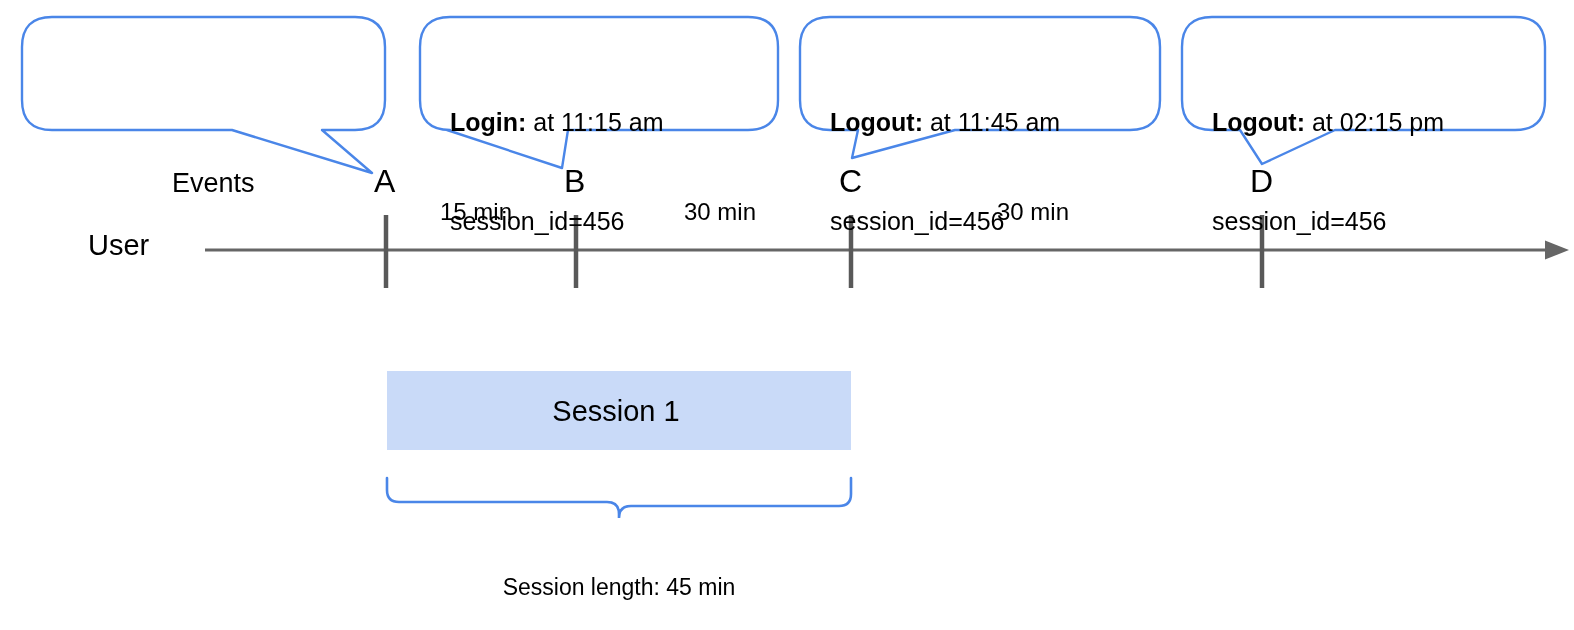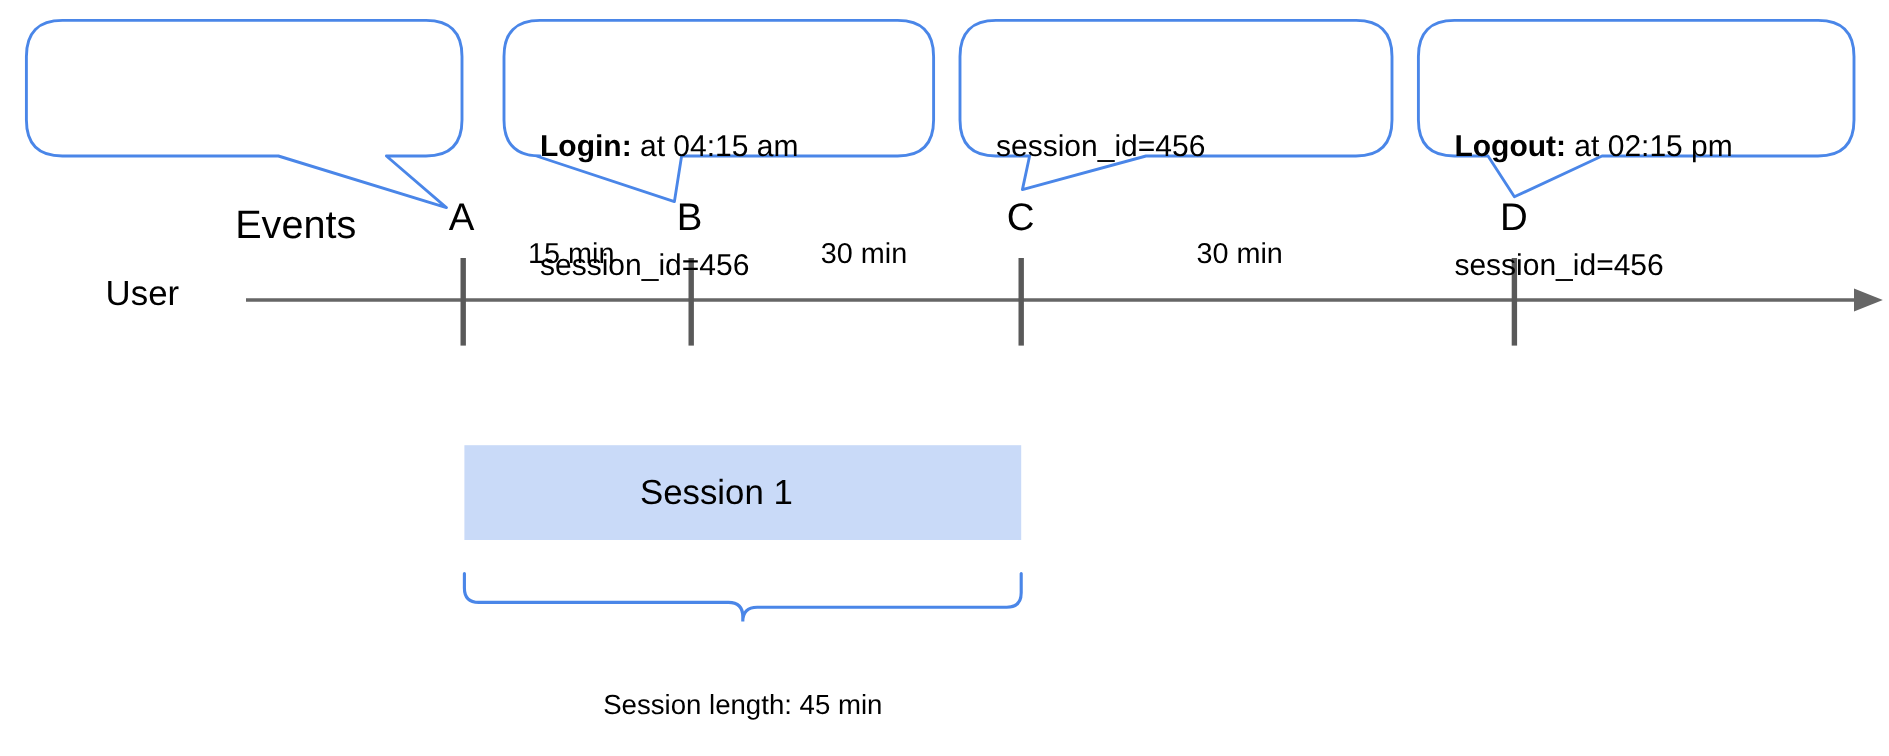--- a/index.html
+++ b/index.html
@@ -4,21 +4,21 @@
 <style>
   html,body{margin:0;padding:0;background:#ffffff;}
   body{width:1574px;height:630px;overflow:hidden;font-family:"Liberation Sans",sans-serif;}
   #stage{position:relative;width:1574px;height:630px;background:#fff;}
   #stage svg{position:absolute;left:0;top:0;width:1574px;height:630px;}
   .calloutText{position:absolute;font-family:"Liberation Sans",sans-serif;font-size:25px;color:#000;line-height:1.32;white-space:pre;}
   .calloutText b{font-weight:bold;}
   .lbl{position:absolute;font-family:"Liberation Sans",sans-serif;color:#000;white-space:pre;}
   .evt-letter{font-size:32px;}
   .dur{font-size:24px;}
-  .events-lbl{font-size:33px;margin-left:24px;}
+  .events-lbl{font-size:27px;}
   .user-lbl{font-size:29px;}
   .session-lbl{font-size:29px;}
   .sesslen-lbl{font-size:23px;}
 </style>
 </head>
 <body>
 
 <div id="stage">
 
   <svg viewBox="0 0 1574 630" xmlns="http://www.w3.org/2000/svg">
@@ -54,42 +54,43 @@
 
     <rect x="387" y="371" width="464" height="79" fill="#c9daf8"></rect>
 
     <g fill="none" stroke="#4a86e8" stroke-width="2.6" stroke-linecap="round">
       <path d="M387,478 L387,490 Q387,502 399,502 L607,502 Q619,502 619,514 L619,518 Q619,506 631,506 L839,506 Q851,506 851,494 L851,478"></path>
     </g>
   </svg>
 
 
   <div class="calloutText" style="left:450px; top:40px;">
-    <div><b>Login:</b><span> at 04:15 am</span></div>
+    <div><b>Login:</b><span> at 11:15 am</span></div>
     <div>session_id=456</div>
   </div>
 
   <div class="calloutText" style="left:830px; top:40px;">
+    <div><b>Logout:</b><span> at 11:45 am</span></div>
     <div>session_id=456</div>
   </div>
 
   <div class="calloutText" style="left:1212px; top:40px;">
     <div><b>Logout:</b><span> at 02:15 pm</span></div>
     <div>session_id=456</div>
   </div>
 
   <div class="lbl events-lbl" style="left:172px; top:168px;">Events</div>
   <div class="lbl user-lbl" style="left:88px;  top:229px;">User</div>
 
   <div class="lbl evt-letter" style="left:374px;  top:163px;">A</div>
   <div class="lbl evt-letter" style="left:564px;  top:163px;">B</div>
   <div class="lbl evt-letter" style="left:839px;  top:163px;">C</div>
   <div class="lbl evt-letter" style="left:1250px; top:163px;">D</div>
 
   <div class="lbl dur" style="left:440px;  top:198px;">15 min</div>
   <div class="lbl dur" style="left:684px;  top:198px;">30 min</div>
   <div class="lbl dur" style="left:997px;  top:198px;">30 min</div>
 
-  <div class="lbl session-lbl" style="left:365px; top:395px; width:464px; text-align:center;">Session 1</div>
+  <div class="lbl session-lbl" style="left:384px; top:395px; width:464px; text-align:center;">Session 1</div>
 
   <div class="lbl sesslen-lbl" style="left:387px; top:574px; width:464px; text-align:center;">Session length: 45 min</div>
 
 </div>
 
 </body></html>

